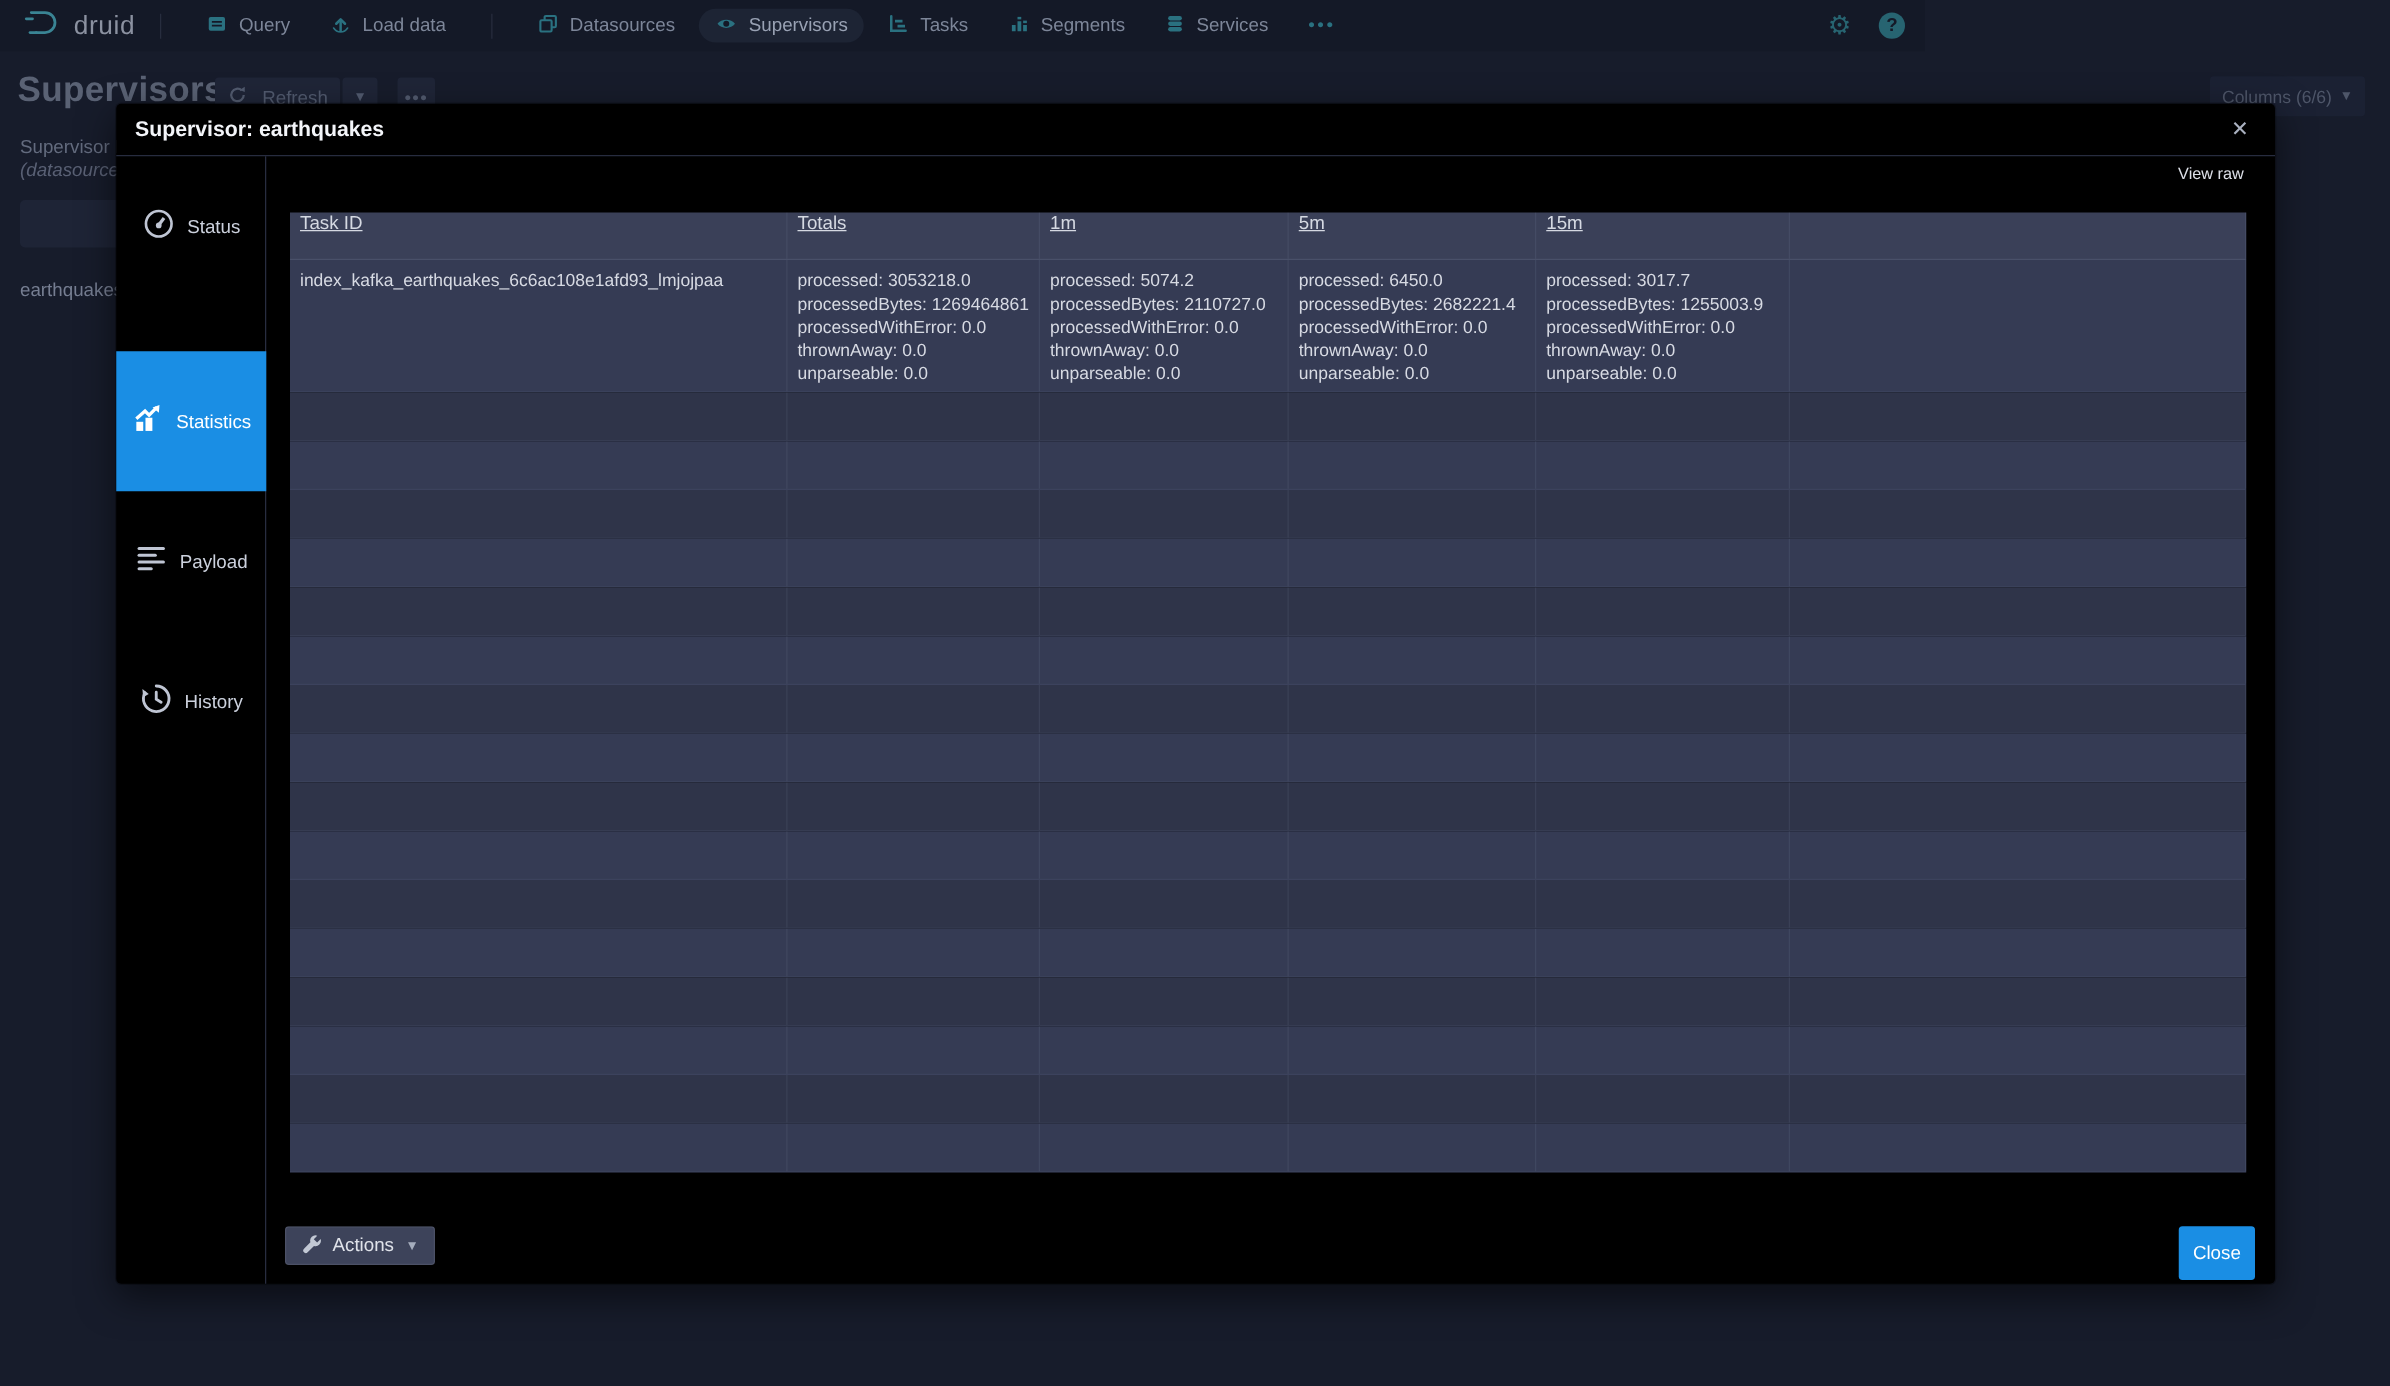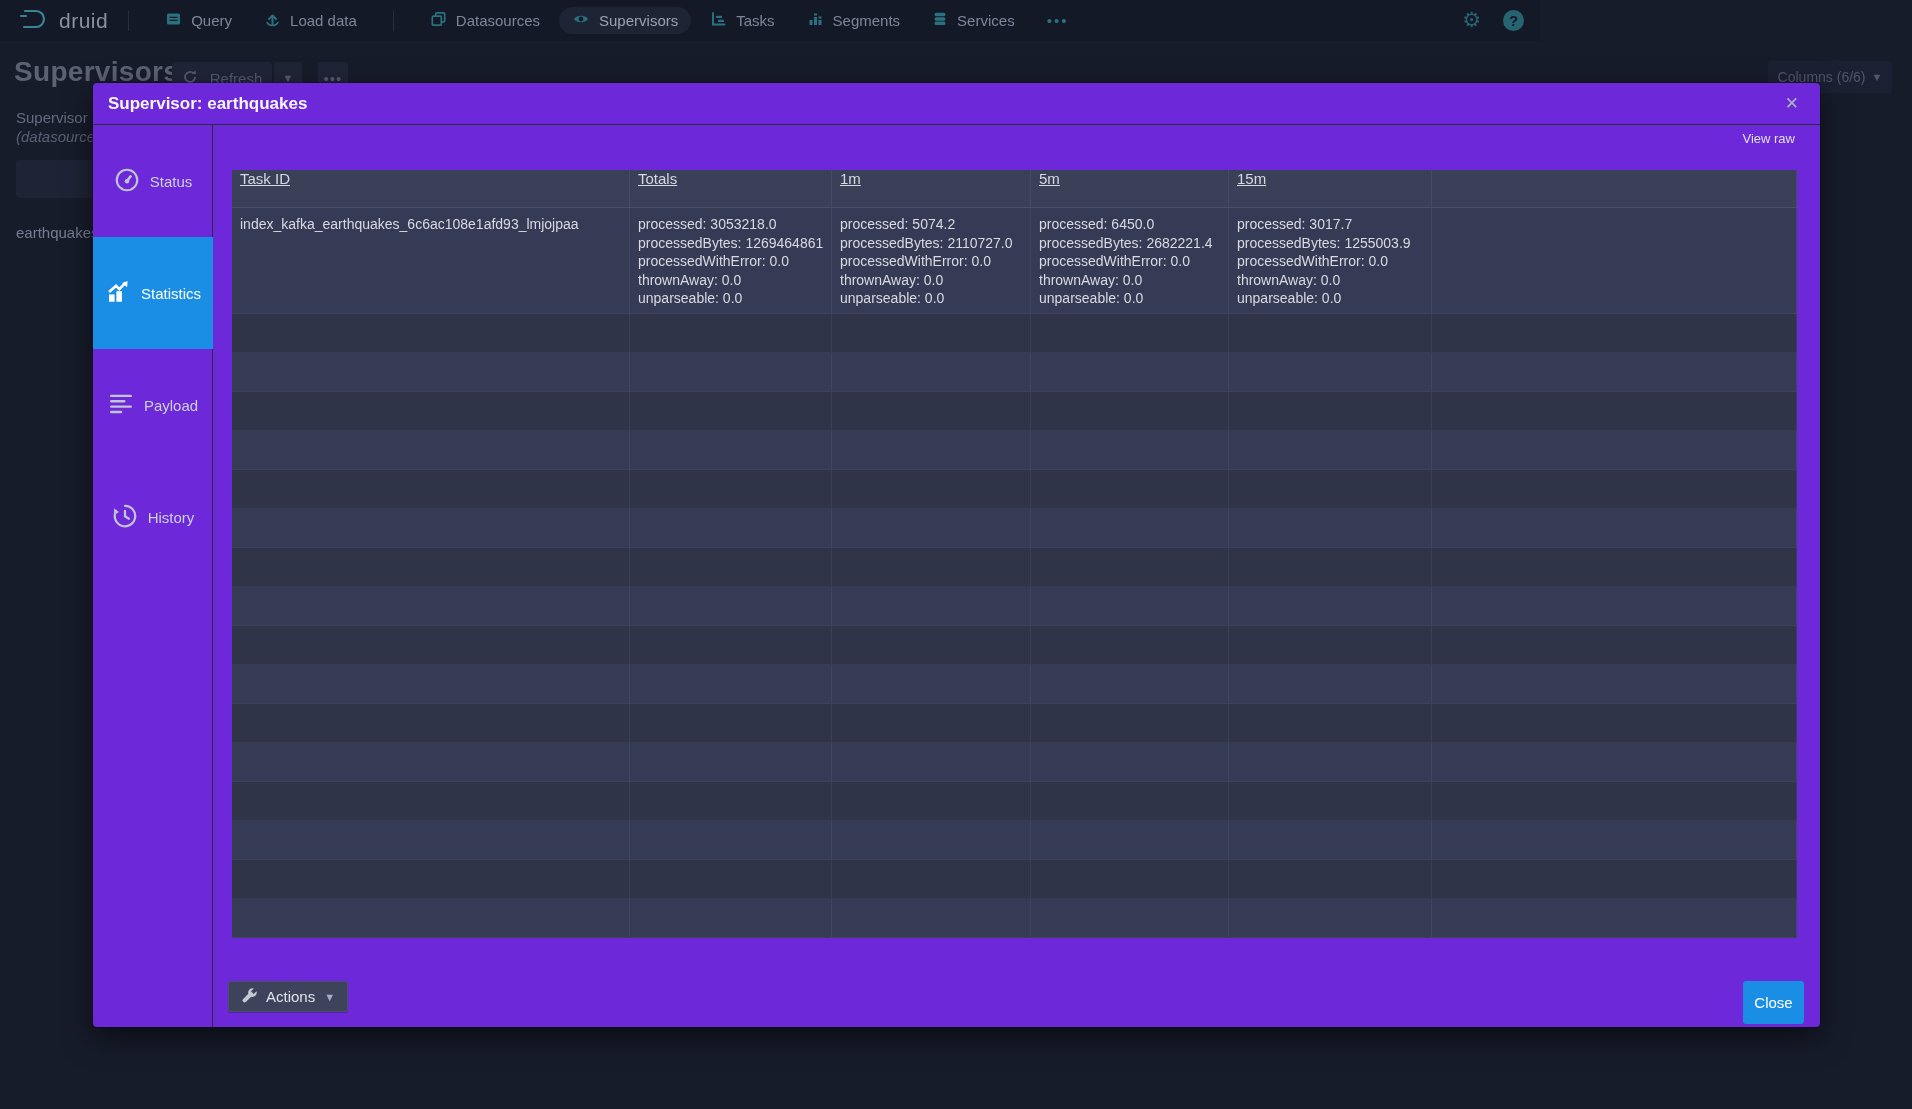--- a/index.html
+++ b/index.html
@@ -43,37 +43,37 @@
   .page-more { left:318px; top:62px; width:30px; letter-spacing:1px; }
   .columns-btn { left:1768px; top:61px; width:124px; background:#1b2133; color:#4e5669; font-size:14px; gap:6px; }
   .caret { font-size:11px; }
   .filter-head { position:absolute; left:16px; top:108px; font-size:15px; color:#636b7e; line-height:19px; white-space:nowrap; }
   .filter-head .ds { font-style:italic; color:#596074; }
   .filter-input { position:absolute; left:16px; top:160px; width:170px; height:38px; background:#1e2436; border:none; border-radius:4px; }
   .bg-row-text { position:absolute; left:16px; top:224px; font-size:15px; color:#767e92; white-space:nowrap; }
   
   .modal {
     position:absolute; left:93px; top:83px; width:1727px; height:944px;
-    background:#6d28d9; border-radius:4px;
+    background:#000000; border-radius:4px;
     box-shadow:0 0 0 1px rgba(0,0,0,.25), 0 10px 30px rgba(0,0,0,.55);
   }
   .modal-header {
     height:42px; display:flex; align-items:center; padding:0 15px;
     border-bottom:1px solid #272c3f;
   }
   .modal-title { font-size:17px; font-weight:bold; color:#f3f5f9; }
   .modal-close { margin-left:auto; font-size:17px; color:#aab1c0; cursor:pointer; padding:2px 6px; }
   
   .rail { position:absolute; left:0; top:42px; bottom:0; width:120px; border-right:1px solid #282d40; }
   .tab {
     width:120px; height:112px; display:flex; flex-direction:row; align-items:center;
     justify-content:center; gap:10px; cursor:pointer; font-size:15px; color:#ccd1dd;
   }
   .tab svg { color:#bfc5d3; }
-  .tab.active { background:#1a8ee4; color:#ffffff; }
+  .tab.active { background:#1a8ee4; color:#ffffff;margin-top:44px; }
   .tab.active svg { color:#ffffff; }
   .view-raw { position:absolute; top:48px; right:25px; font-size:13px; color:#dde0e8; cursor:pointer; }
   
   .stats-table { position:absolute; left:139px; top:87px; width:1565px; }
   .trow { display:grid; grid-template-columns:398px 202px 199px 198px 203px 365px; }
   .tcell { border-right:1px solid rgba(160,175,210,0.10); overflow:hidden; }
   .thead-row { background:#3a4058; height:38px; border-bottom:1px solid rgba(160,175,210,0.15); }
   .thead-row .tcell { font-size:15px; color:#d5d9e2; padding:0 8px; cursor:pointer; white-space:nowrap;text-decoration:underline; }
   .data-row { background:#353b54; height:106px; border-bottom:1px solid rgba(160,175,210,0.08); }
   .data-row .tcell { padding:7px 8px; font-size:14px; line-height:18.5px; color:#d7dae3; white-space:nowrap; }

